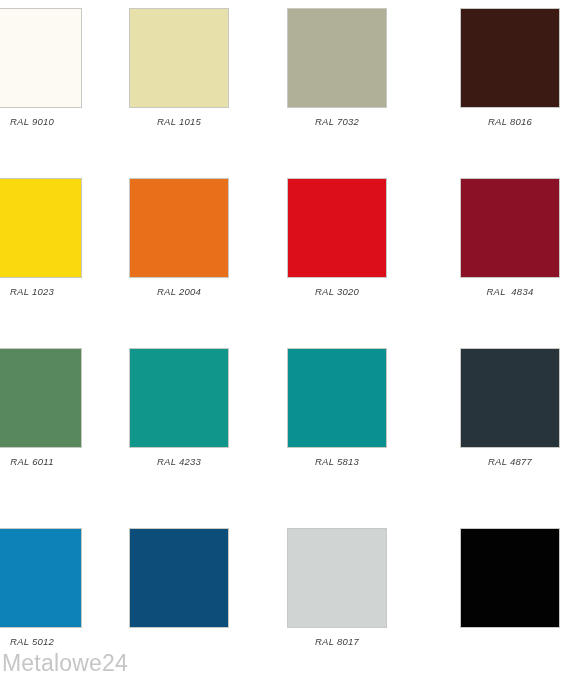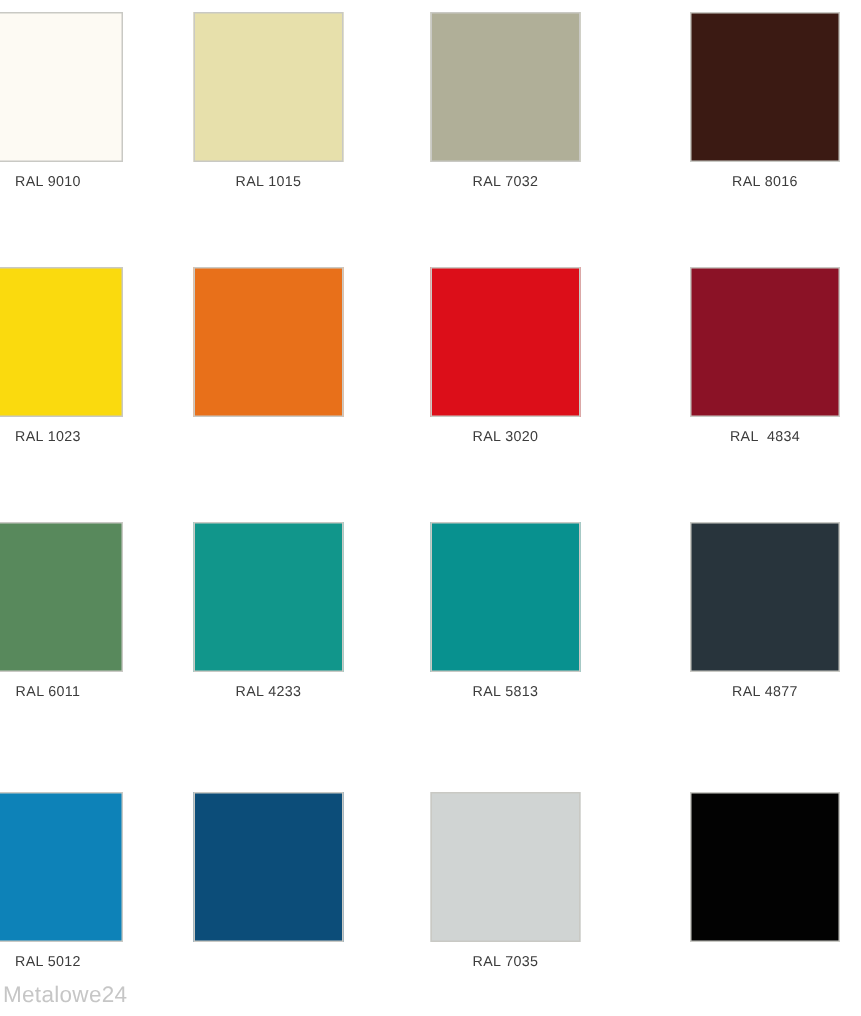--- a/index.html
+++ b/index.html
@@ -14,20 +14,21 @@
     font-family: "Liberation Sans", sans-serif;
     position: relative;
     overflow: hidden;
   }
   #palette-grid {
     position: absolute;
     left: 0;
     top: 0;
     width: 516px;
     height: 650px;
+    font-style: italic;
   }
   .swatch-cell {
     position: absolute;
     width: 148px;
     text-align: center;
   }
   .swatch-chip {
     width: 100px;
     height: 100px;
     margin: 0 auto;
@@ -51,21 +52,21 @@
   
   .row-0 { top: 8px; }
   .row-1 { top: 178px; }
   .row-2 { top: 348px; }
   .row-3 { top: 528px; }
 
   #watermark {
     position: absolute;
     left: 2px;
     top: 650px;
-    font-size: 15px;
+    font-size: 23px;
     line-height: 27px;
     color: #c6c6c6;
     font-family: "Liberation Sans", sans-serif;
     letter-spacing: 0.2px;
     user-select: none;
   }
 </style>
 </head>
 <body>
 
@@ -85,20 +86,21 @@
     <div class="swatch-cell col-3 row-0">
       <div class="swatch-chip" style="background: rgb(59, 26, 19);"></div>
       <span class="swatch-label">RAL 8016</span>
     </div>
     <div class="swatch-cell col-0 row-1">
       <div class="swatch-chip" style="background: rgb(250, 218, 14);"></div>
       <span class="swatch-label">RAL 1023</span>
     </div>
     <div class="swatch-cell col-1 row-1">
       <div class="swatch-chip" style="background: rgb(232, 112, 26);"></div>
+      <span class="swatch-label">RAL 2004</span>
     </div>
     <div class="swatch-cell col-2 row-1">
       <div class="swatch-chip" style="background: rgb(220, 14, 25);"></div>
       <span class="swatch-label">RAL 3020</span>
     </div>
     <div class="swatch-cell col-3 row-1">
       <div class="swatch-chip" style="background: rgb(139, 18, 38);"></div>
       <span class="swatch-label">RAL  4834</span>
     </div>
     <div class="swatch-cell col-0 row-2">
@@ -119,20 +121,20 @@
     </div>
     <div class="swatch-cell col-0 row-3">
       <div class="swatch-chip" style="background: rgb(13, 130, 184);"></div>
       <span class="swatch-label">RAL 5012</span>
     </div>
     <div class="swatch-cell col-1 row-3">
       <div class="swatch-chip" style="background: rgb(12, 77, 121);"></div>
     </div>
     <div class="swatch-cell col-2 row-3">
       <div class="swatch-chip" style="background: rgb(208, 212, 211);"></div>
-      <span class="swatch-label">RAL 7035</span>
+      <span class="swatch-label">RAL 8017</span>
     </div>
     <div class="swatch-cell col-3 row-3">
       <div class="swatch-chip" style="background: rgb(2, 2, 2);"></div>
     </div>
   </div>
 
 <div id="watermark">Metalowe24</div>
 
 </body></html>

